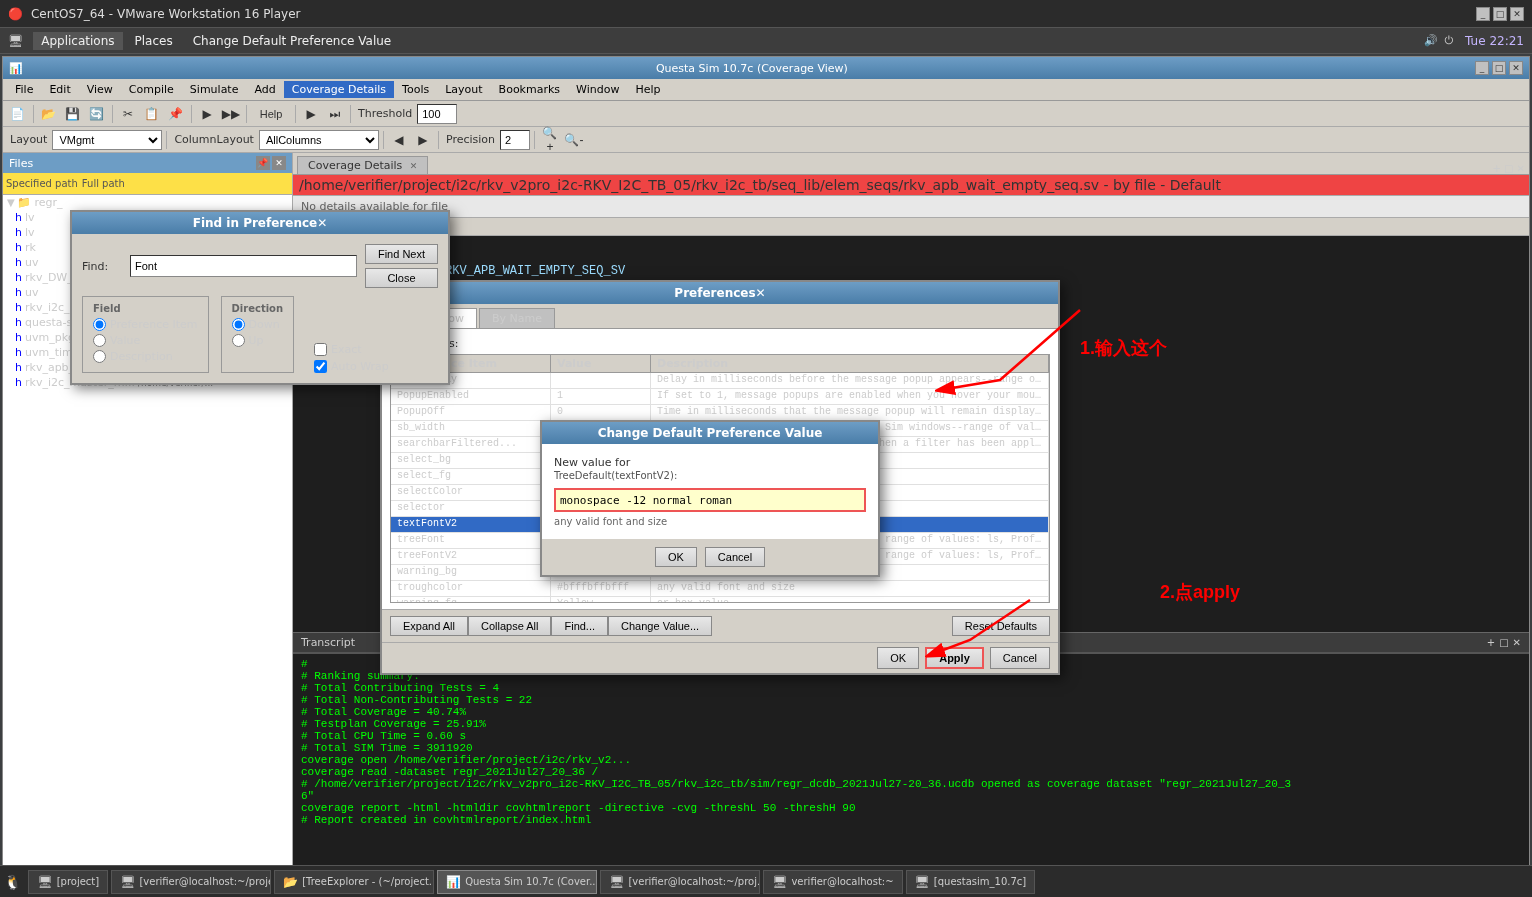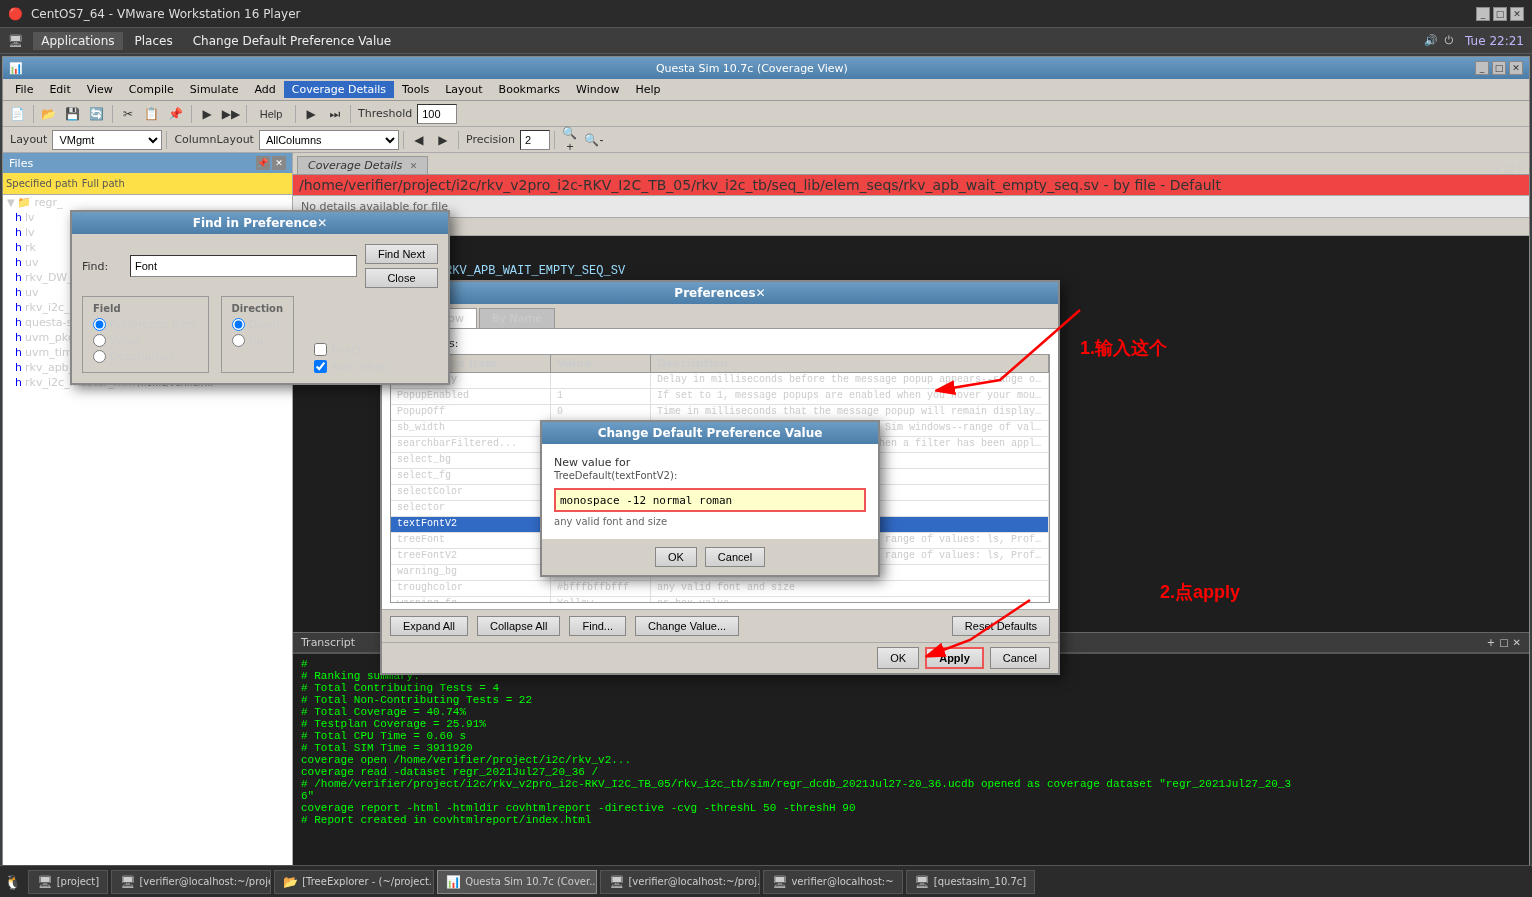--- a/index.html
+++ b/index.html
@@ -121,21 +121,20 @@
     }
 
     
     .tab-bar {
       background: #d4d0c8;
       height: 22px;
       display: flex;
       align-items: flex-end;
       padding: 0 4px;
       border-bottom: 1px solid #999;
-      font-style: italic;
     }
     .tab { 
       padding: 2px 10px; 
       border: 1px solid #999; 
       background: #c0c0c0; 
       cursor: pointer; 
       font-size: 11px; 
       color: #333;
       margin-right: 2px;
       border-bottom: none;
@@ -283,21 +282,21 @@
     }
     .pref-row.selected { background: #316ac5; color: white; }
     .pref-cell { padding: 1px 6px; border-right: 1px solid #e0e0e0; overflow: hidden; white-space: nowrap; text-overflow: ellipsis; }
     .pref-cell.item { width: 160px; }
     .pref-cell.value { width: 100px; }
     .pref-cell.desc { flex: 1; font-size: 10px; }
     .dialog-bottom {
       padding: 6px 8px;
       background: #d4d0c8;
       display: flex;
-      gap: 9px;
+      gap: 0;
       border-top: 1px solid #aaa;
     }
     .dialog-btn {
       padding: 3px 12px;
       border: 1px solid #888;
       background: linear-gradient(to bottom, #e8e8e8, #d0d0d0);
       cursor: pointer;
       font-size: 11px;
     }
     .dialog-btn.apply-btn { border: 2px solid #e55; font-weight: bold; }
@@ -464,21 +463,21 @@
       <input class="tb-input" style="width: 40px;" value="100">
     </div>
 
     <div class="toolbar">
       <span class="tb-label">Layout</span>
       <select class="tb-select" style="width:110px;">
         <option>VMgmt</option>
       </select>
       <span class="tb-sep"></span>
       <span class="tb-label">ColumnLayout</span>
-      <select class="tb-select" style="width:140px;">
+      <select class="tb-select" style="width:120px;">
         <option>AllColumns</option>
       </select>
       <span class="tb-sep"></span>
       <button class="tb-btn">◀</button>
       <button class="tb-btn">▶</button>
       <span class="tb-sep"></span>
       <span class="tb-label">Precision</span>
       <input class="tb-input" style="width: 30px;" value="2">
       <span class="tb-sep"></span>
       <button class="tb-btn">🔍+</button>

